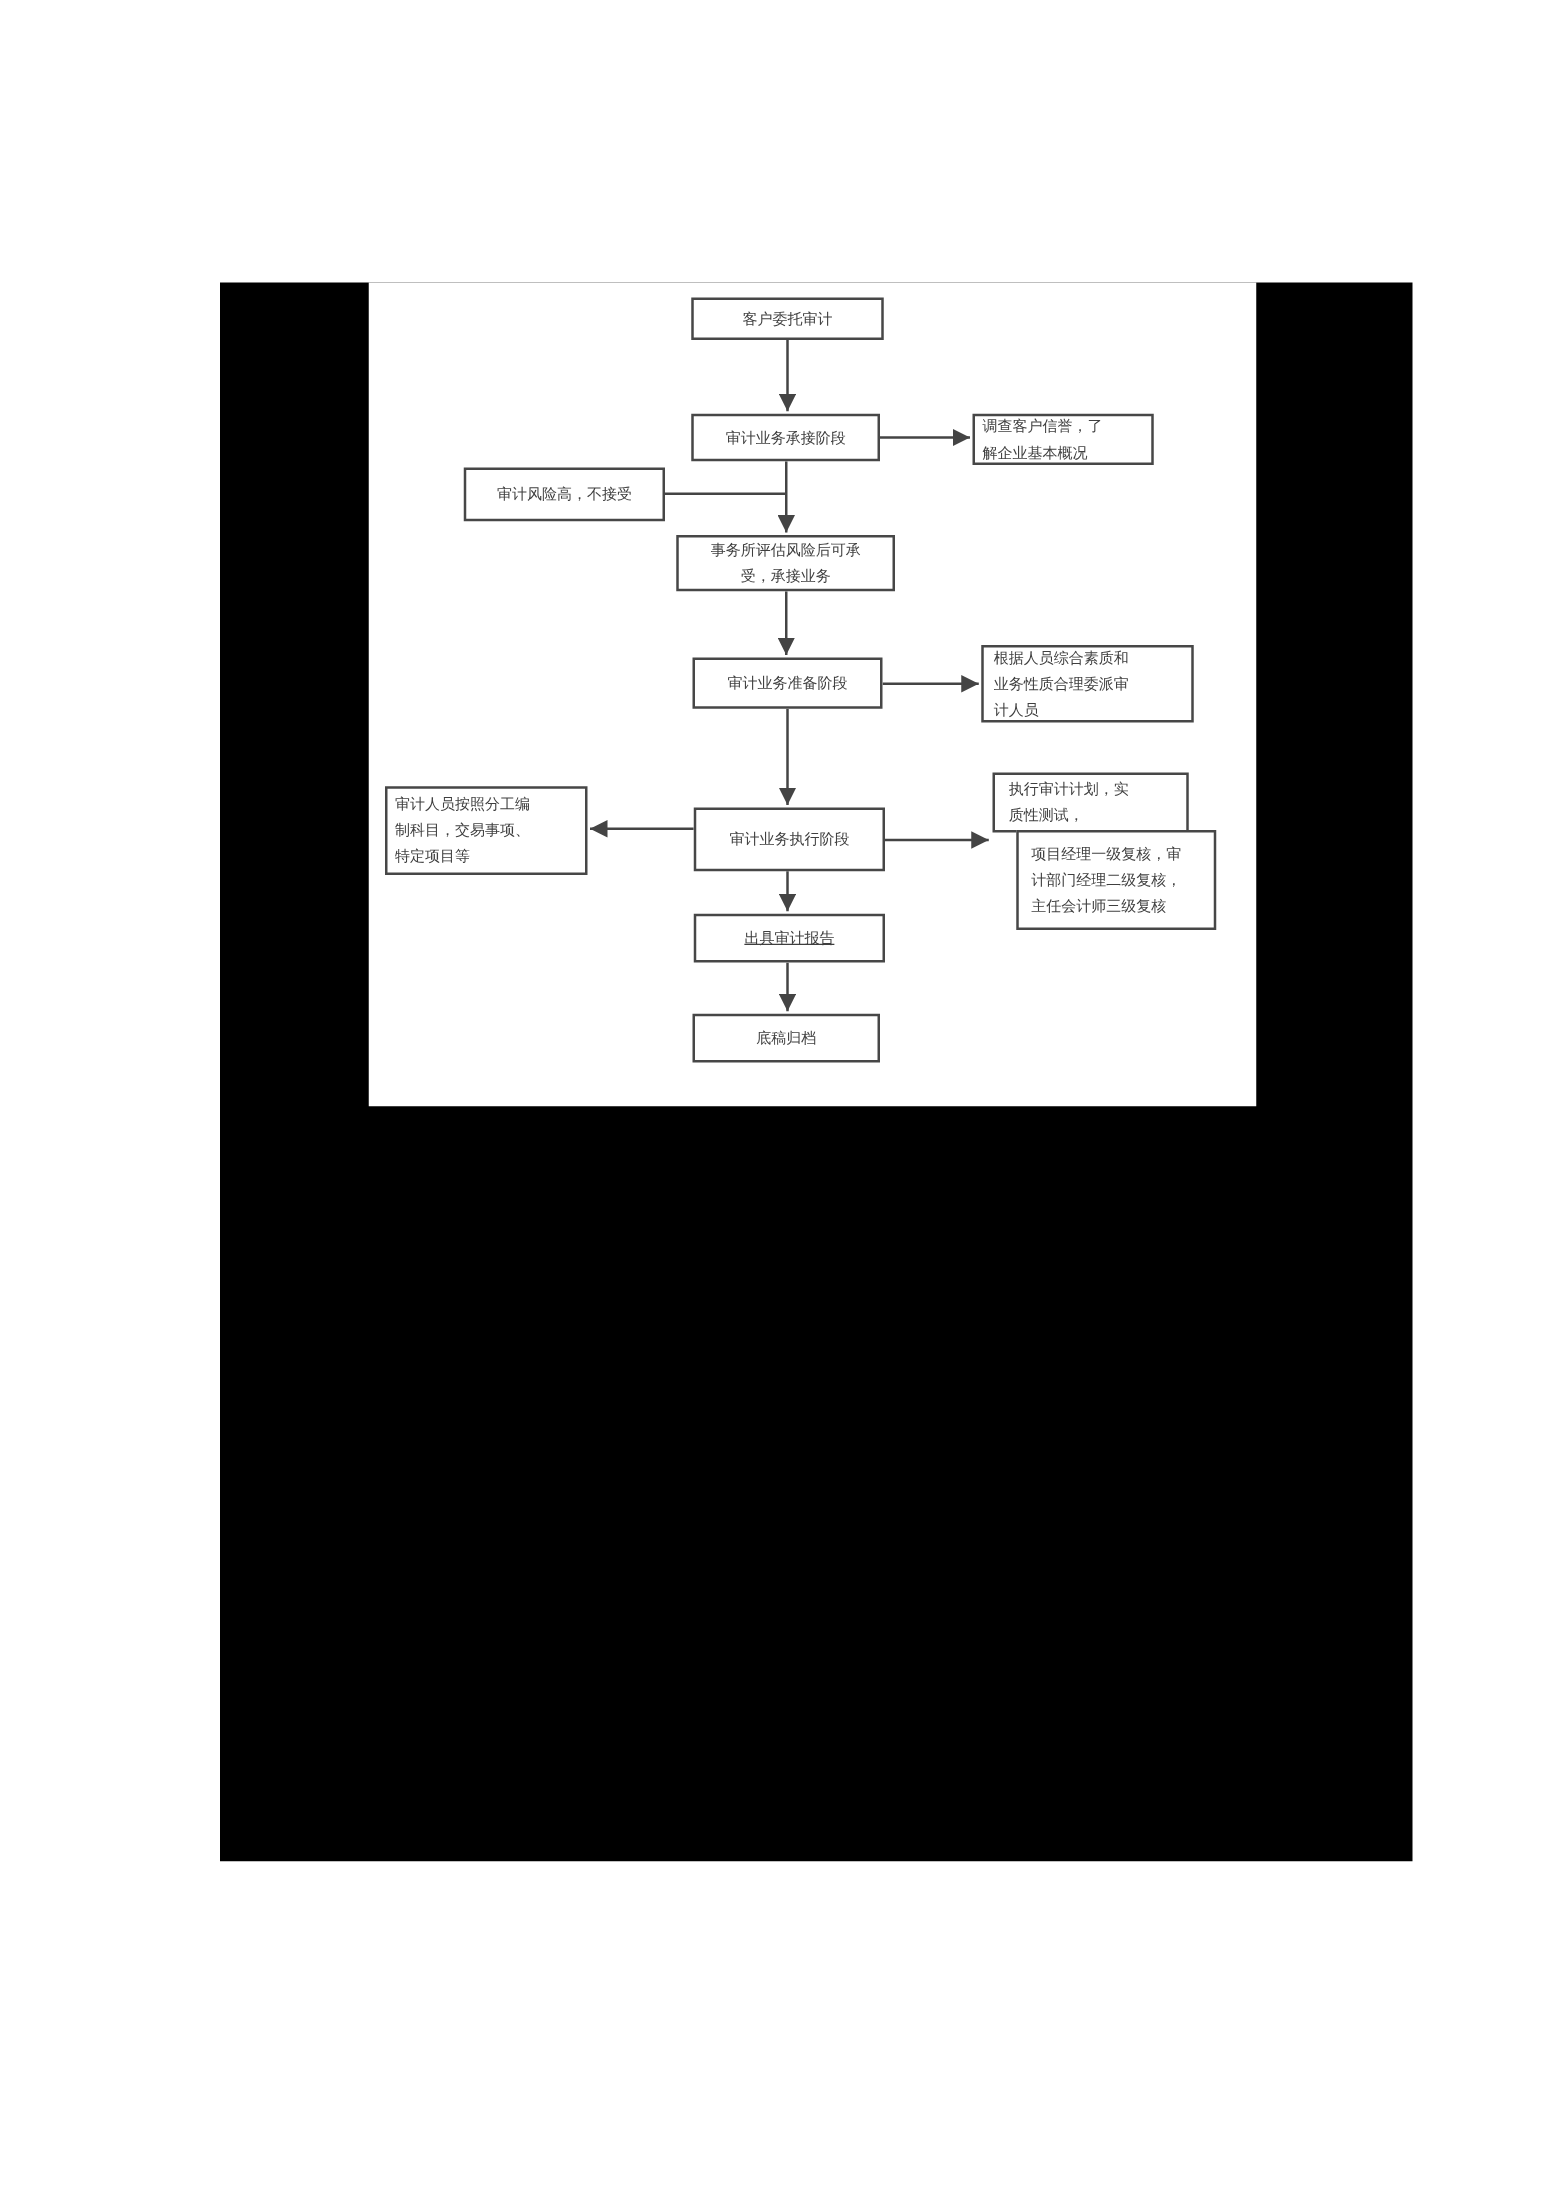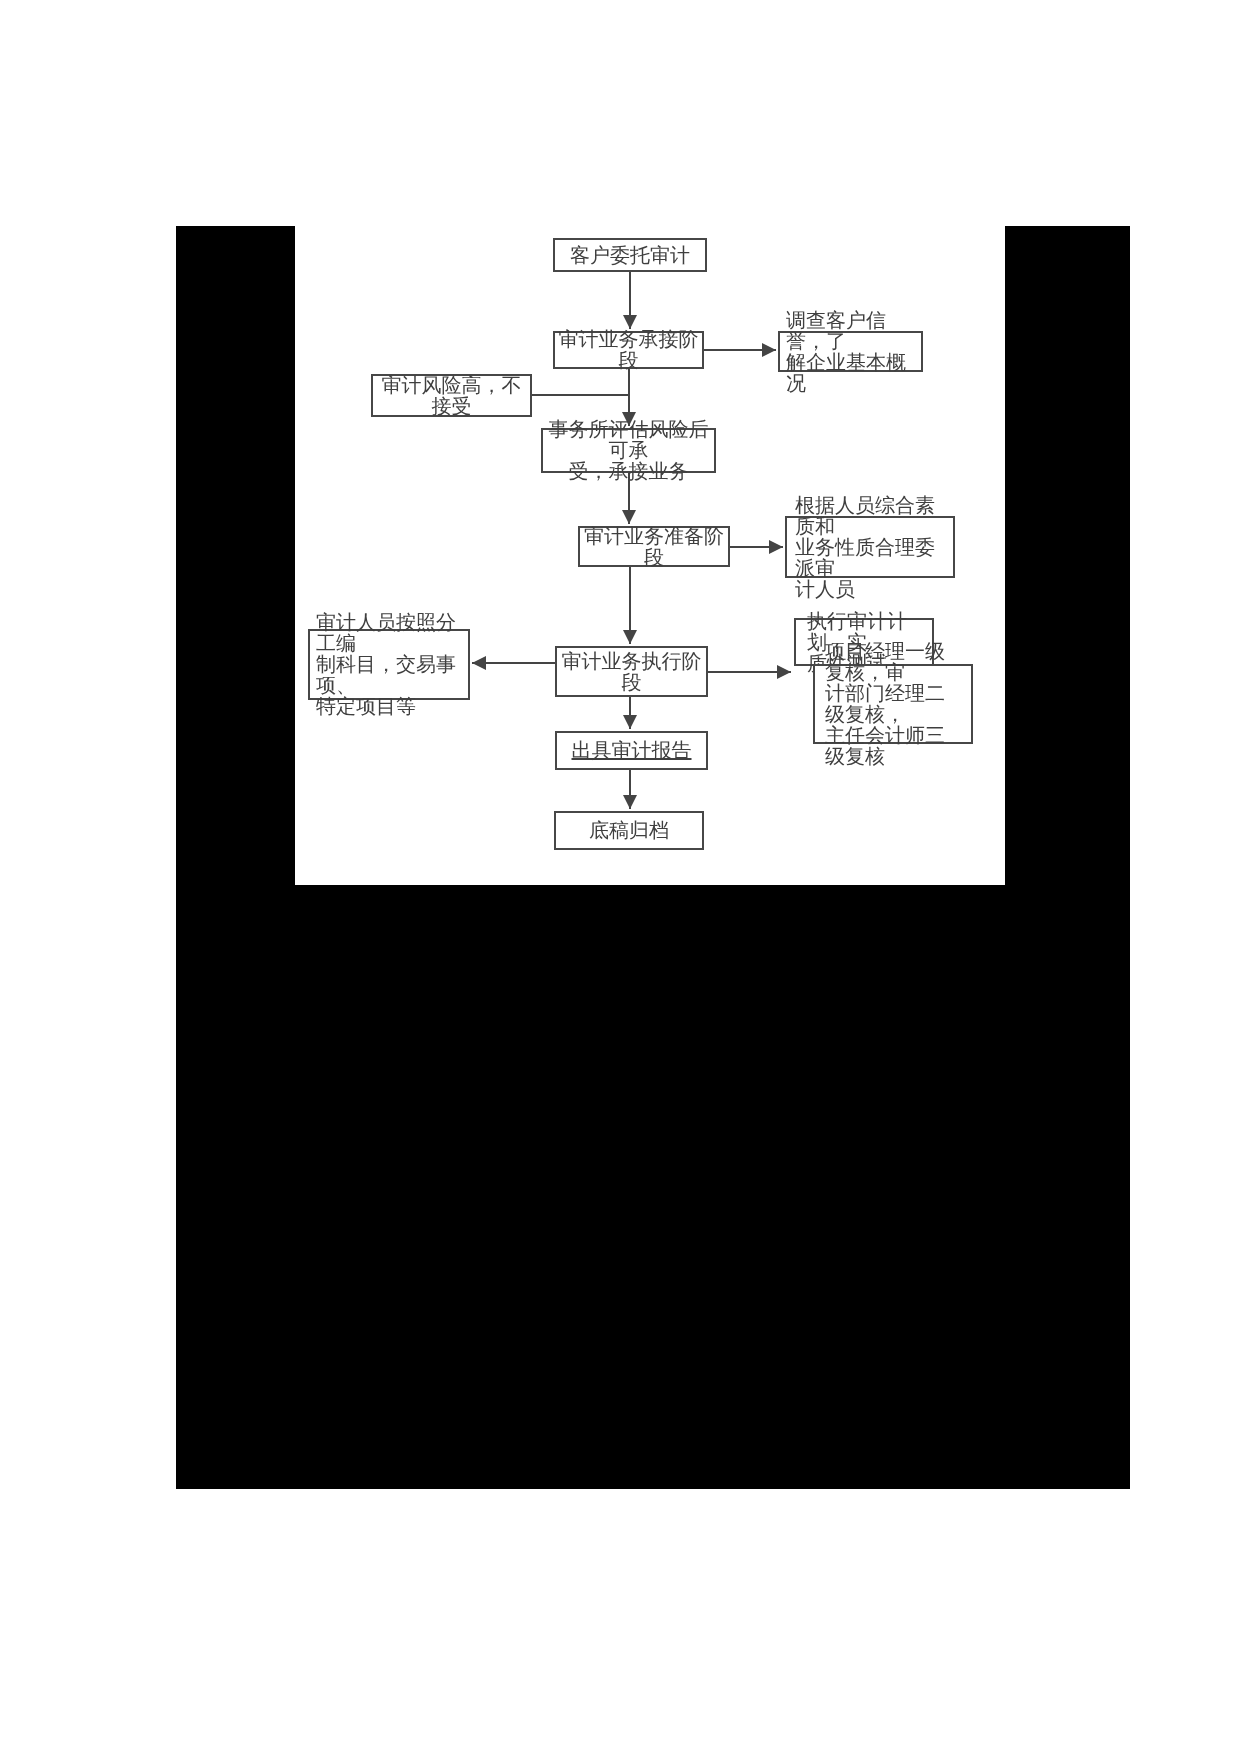--- a/index.html
+++ b/index.html
@@ -2,21 +2,21 @@
 <html><head>
 <meta charset="utf-8">
 <style>
   html,body{margin:0;padding:0;background:#ffffff;}
   #page{position:relative;width:1240px;height:1754px;background:#ffffff;overflow:hidden;
         font-family:"Liberation Sans",sans-serif;}
   .black-plate{position:absolute;left:176px;top:226px;width:954px;height:1263px;background:#000000;}
   .white-window{position:absolute;left:295px;top:226px;width:710px;height:659px;background:#ffffff;}
   #connectors{position:absolute;left:0;top:0;width:1240px;height:1754px;pointer-events:none;}
   .node{position:absolute;box-sizing:border-box;border:2px solid #474747;background:#ffffff;
-        color:#3f3f3f;font-size:20px;line-height:21px;display:flex;align-items:center;
+        color:#3f3f3f;font-size:12px;line-height:21px;display:flex;align-items:center;
         justify-content:center;text-align:center;white-space:pre-line;}
   .node.left{justify-content:flex-start;text-align:left;}
 </style>
 </head>
 <body>
 
 <div id="page">
 
   <div class="black-plate"></div>
   <div class="white-window"></div>
@@ -47,33 +47,33 @@
   <div class="node" style="left:553px;top:331px;width:151px;height:38px;">审计业务承接阶段</div>
 
   <div class="node left" style="left:778px;top:331px;width:145px;height:41px;padding:2px 6px;">调查客户信誉，了
 解企业基本概况</div>
 
   <div class="node" style="left:339px;top:374px;width:161px;height:43px;margin-left:32px;">审计风险高，不接受</div>
 
   <div class="node" style="left:541px;top:428px;width:175px;height:45px;padding:0 4px;">事务所评估风险后可承
 受，承接业务</div>
 
-  <div class="node" style="left:578px;top:526px;width:152px;height:41px;">审计业务准备阶段</div>
+  <div class="node" style="left:554px;top:526px;width:152px;height:41px;">审计业务准备阶段</div>
 
   <div class="node left" style="left:785px;top:516px;width:170px;height:62px;padding:2px 8px;">根据人员综合素质和
 业务性质合理委派审
 计人员</div>
 
   <div class="node" style="left:555px;top:646px;width:153px;height:51px;">审计业务执行阶段</div>
 
   <div class="node left" style="left:308px;top:629px;width:162px;height:71px;padding:2px 6px;">审计人员按照分工编
 制科目，交易事项、
 特定项目等</div>
 
-  <div class="node left" style="left:794px;top:618px;width:140px;height:48px;padding:2px 11px;">执行审计计划，实
+  <div class="node left" style="left:794px;top:618px;width:157px;height:48px;padding:2px 11px;">执行审计计划，实
 质性测试，</div>
 
   <div class="node left" style="left:813px;top:664px;width:160px;height:80px;padding:2px 10px;">项目经理一级复核，审
 计部门经理二级复核，
 主任会计师三级复核</div>
 
   <div class="node" style="left:555px;top:731px;width:153px;height:39px;text-decoration:underline;">出具审计报告</div>
 
   <div class="node" style="left:554px;top:811px;width:150px;height:39px;text-align:center;">底稿归档</div>
 

